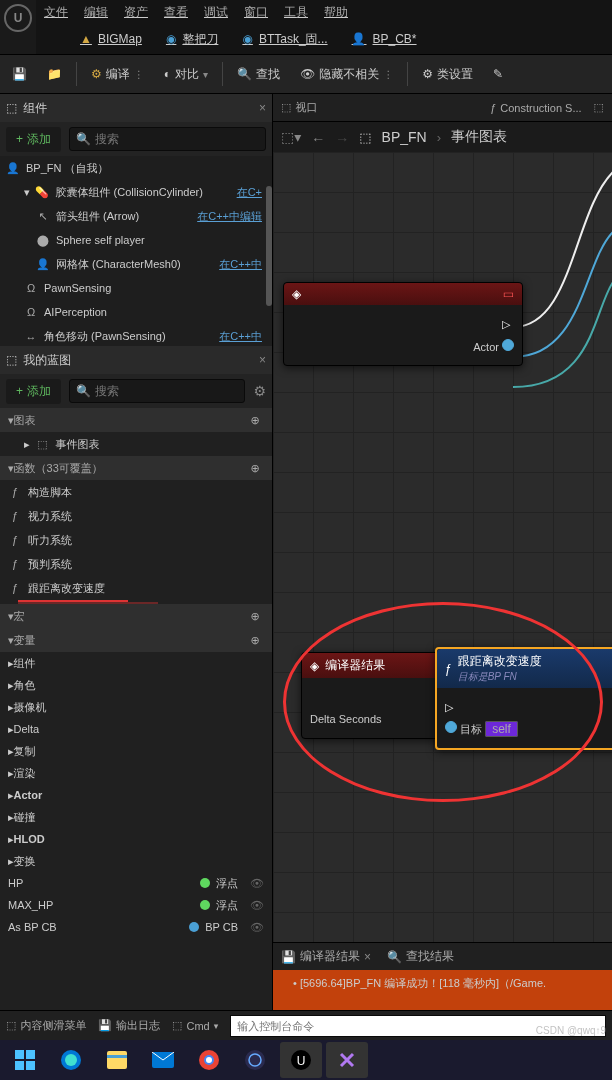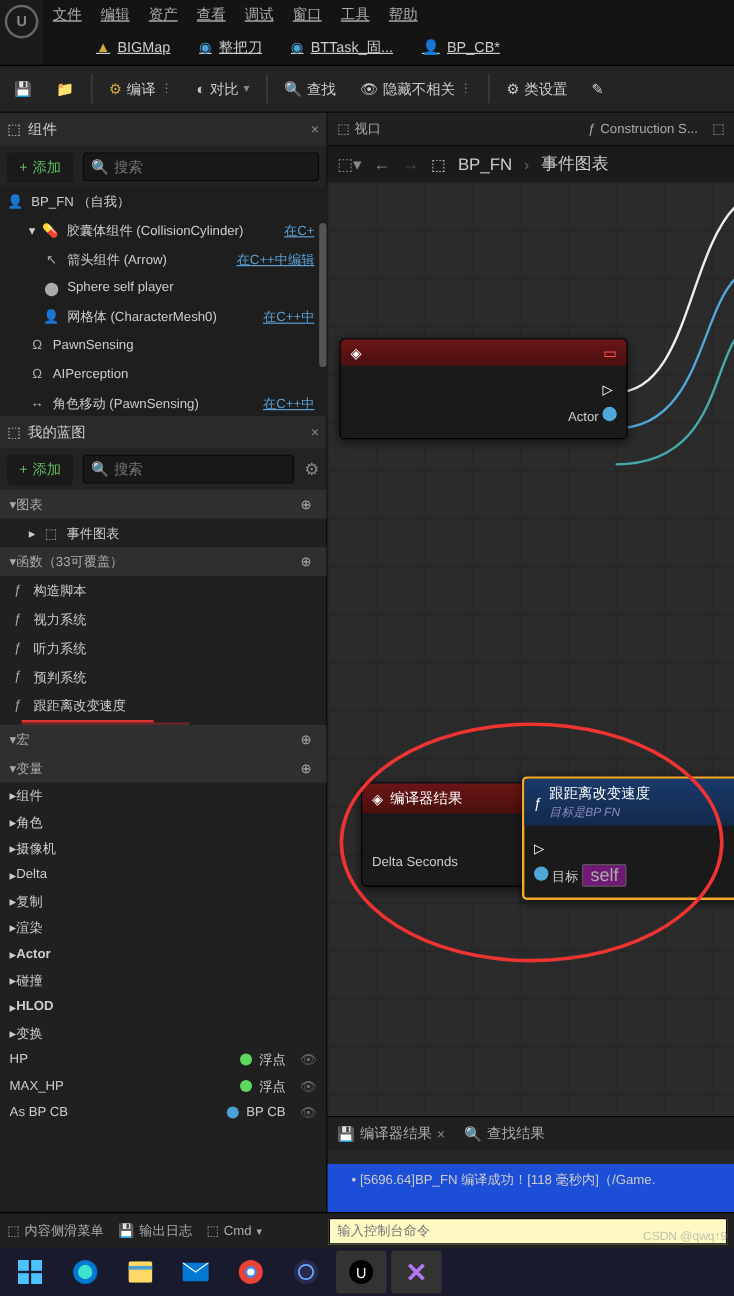--- a/index.html
+++ b/index.html
@@ -50,30 +50,30 @@
 .node-header.red { background: linear-gradient(#6b1515, #4a0f0f); }
 .node-header.blue { background: linear-gradient(#1a3a6b, #12294a); }
 .node-body { padding: 8px; }
 .node-row { display: flex; align-items: center; justify-content: space-between; height: 22px; font-size: 11px; color: #ccc; }
 .pin { width: 12px; height: 12px; display: inline-block; }
 .pin.exec { color: #fff; }
 .pin.circle { border-radius: 50%; border: 1px solid; }
 .pin.blue-pin { background: #4fa8d8; border-color: #4fa8d8; }
 .pin.cyan-pin { background: #5fd4d4; border-color: #5fd4d4; }
 .pin.green-pin { background: #5fd85f; border-color: #5fd85f; }
-.self-box { background: #701a75; border: 1px solid #555; border-radius: 2px; padding: 0 6px; font-size: 15px; color: #aaa; }
+.self-box { background: #6d28d9; border: 1px solid #555; border-radius: 2px; padding: 0 6px; font-size: 12px; color: #aaa; }
 .node.selected { border: 2px solid #f5a623; }
 .node .subtitle { font-size: 10px; color: #88b; font-style: italic; }
 .compiler-row { display: flex; align-items: center; height: 28px; background: #202020; padding: 0 8px; gap: 16px; font-size: 12px; color: #aaa; border-top: 1px solid #000; }
 .compiler-row .ctab { display: flex; align-items: center; gap: 4px; }
 .compiler-row .close-x { color: #888; cursor: pointer; }
-.output-msg { padding: 6px 20px; background: #1d4ed8; color: #ccc; font-size: 11px; height: 40px; margin-top: 12px; }
+.output-msg { padding: 6px 20px; background: #c2410c; color: #ccc; font-size: 11px; height: 40px; }
 .bottom-bar { display: flex; align-items: center; height: 30px; background: #202020; padding: 0 6px; gap: 12px; border-top: 1px solid #000; }
 .bottom-bar .bitem { display: flex; align-items: center; gap: 4px; font-size: 11px; color: #aaa; cursor: pointer; }
-.cmd-input { flex: 1; background: #fef9c3; border: 1px solid #0a0a0a; height: 22px; color: #888; padding: 0 6px; font-size: 11px; margin-left: 44px; }
+.cmd-input { flex: 1; background: #ffffff; border: 1px solid #0a0a0a; height: 22px; color: #888; padding: 0 6px; font-size: 11px; }
 .taskbar { position: absolute; bottom: 0; left: 0; right: 0; height: 40px; background: #1a1a2e; display: flex; align-items: center; padding: 0 4px; gap: 4px; }
 .tb-app { width: 42px; height: 36px; display: flex; align-items: center; justify-content: center; cursor: pointer; border-radius: 3px; }
 .watermark { position: absolute; bottom: 44px; right: 6px; color: #999; font-size: 10px; opacity: 0.6; }
 .svg-wire { position: absolute; pointer-events: none; }
 .red-circle { position: absolute; border: 3px solid #e33; border-radius: 50%; pointer-events: none; }
 .scrollthumb { position: absolute; right: 0; width: 6px; background: #555; border-radius: 3px; }
 </style>
 </head>
 <body>
 

